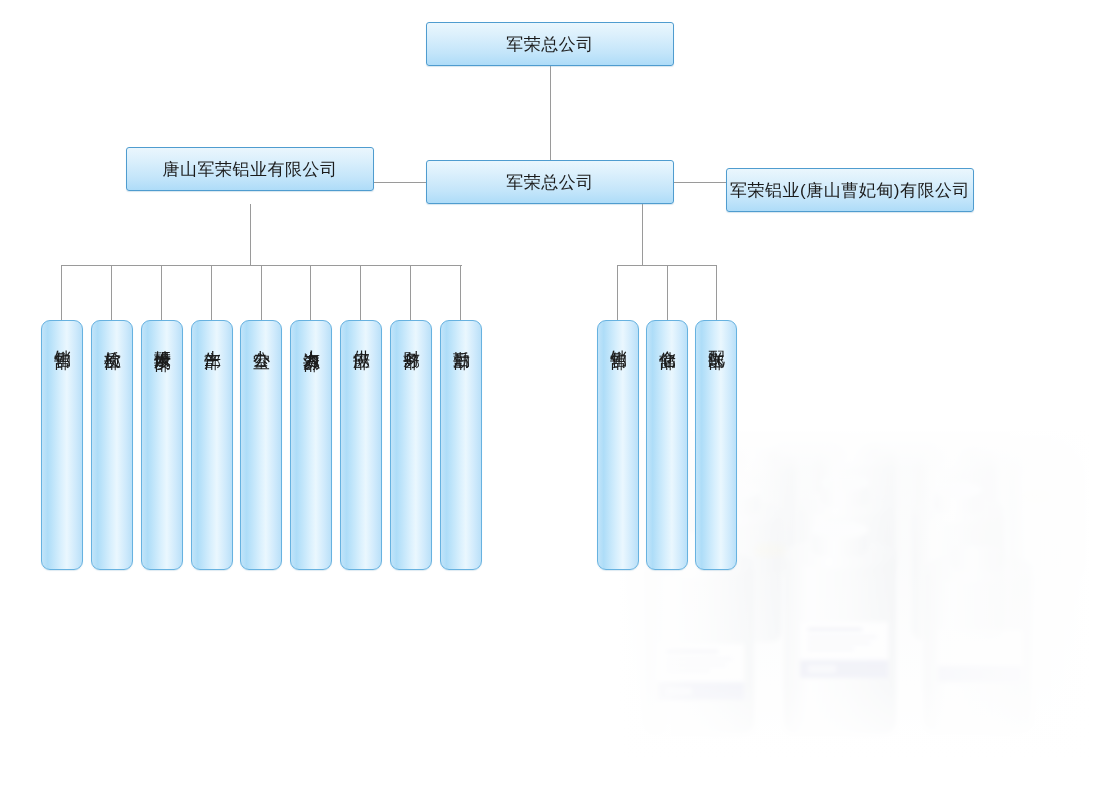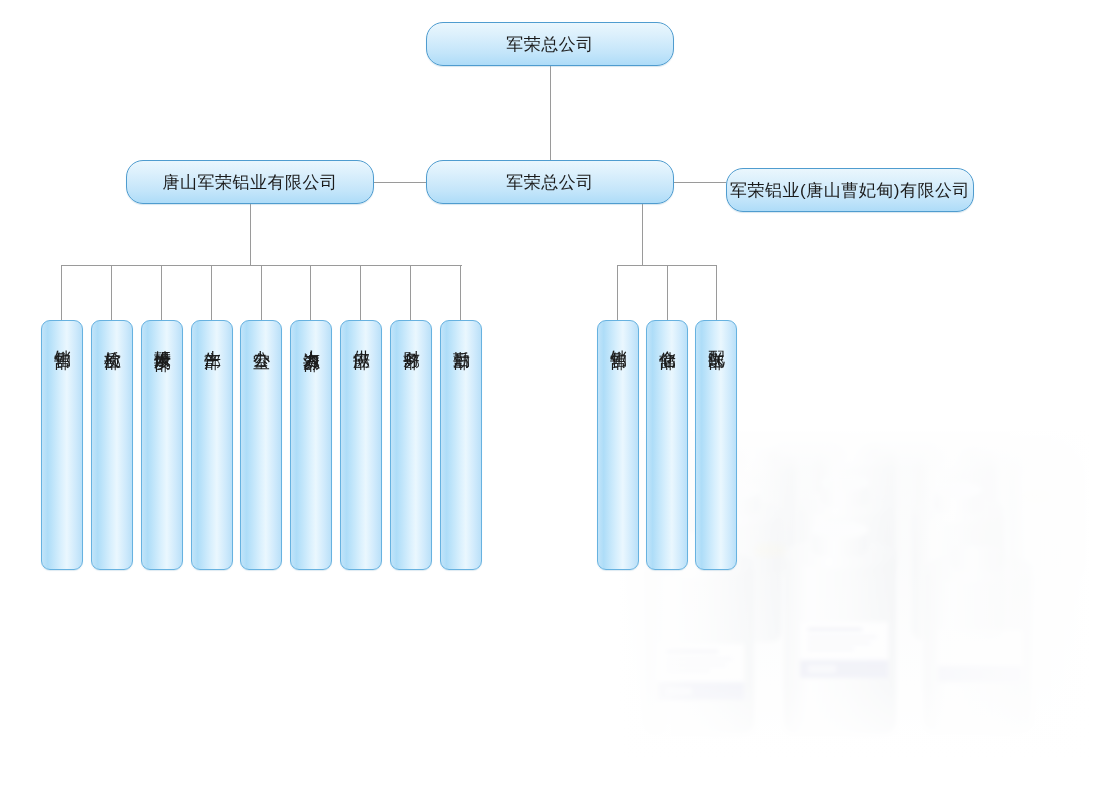--- a/index.html
+++ b/index.html
@@ -45,21 +45,21 @@
     position: absolute;
     height: 1px;
     background: #9a9a9a;
   }
 
   
   .node-h {
     position: absolute;
     box-sizing: border-box;
     border: 1px solid #4f9ccf;
-    border-radius: 17px;
+    border-radius: 3px;
     background: linear-gradient(to bottom, #eaf6fd 0%, #dcf0fc 28%, #c3e5fa 72%, #aedcf8 100%);
     box-shadow: 0 1px 1px rgba(120,170,200,0.30);
     display: flex;
     align-items: center;
     justify-content: center;
     color: #1b1b1b;
     font-size: 17px;
     letter-spacing: 0.5px;
     white-space: nowrap;
   }
@@ -233,21 +233,21 @@
 
   <div class="hline" style="left:617px; top:265px; width:100px;"></div>
   <div class="vline" style="left:617px; top:265px; height:56px;"></div>
   <div class="vline" style="left:667px; top:265px; height:56px;"></div>
   <div class="vline" style="left:716px; top:265px; height:56px;"></div>
 
   <div class="node-h" style="left:426px; top:22px; width:248px; height:44px;">
     <span>军荣总公司</span>
   </div>
 
-  <div class="node-h" style="left:126px; top:160px; width:248px; height:44px;">
+  <div class="node-h" style="left:126px; top:147px; width:248px; height:44px;">
     <span>唐山军荣铝业有限公司</span>
   </div>
 
   <div class="node-h" style="left:426px; top:160px; width:248px; height:44px;">
     <span>军荣总公司</span>
   </div>
 
   <div class="node-h" style="left:726px; top:168px; width:248px; height:44px;">
     <span>军荣铝业(唐山曹妃甸)有限公司</span>
   </div>

